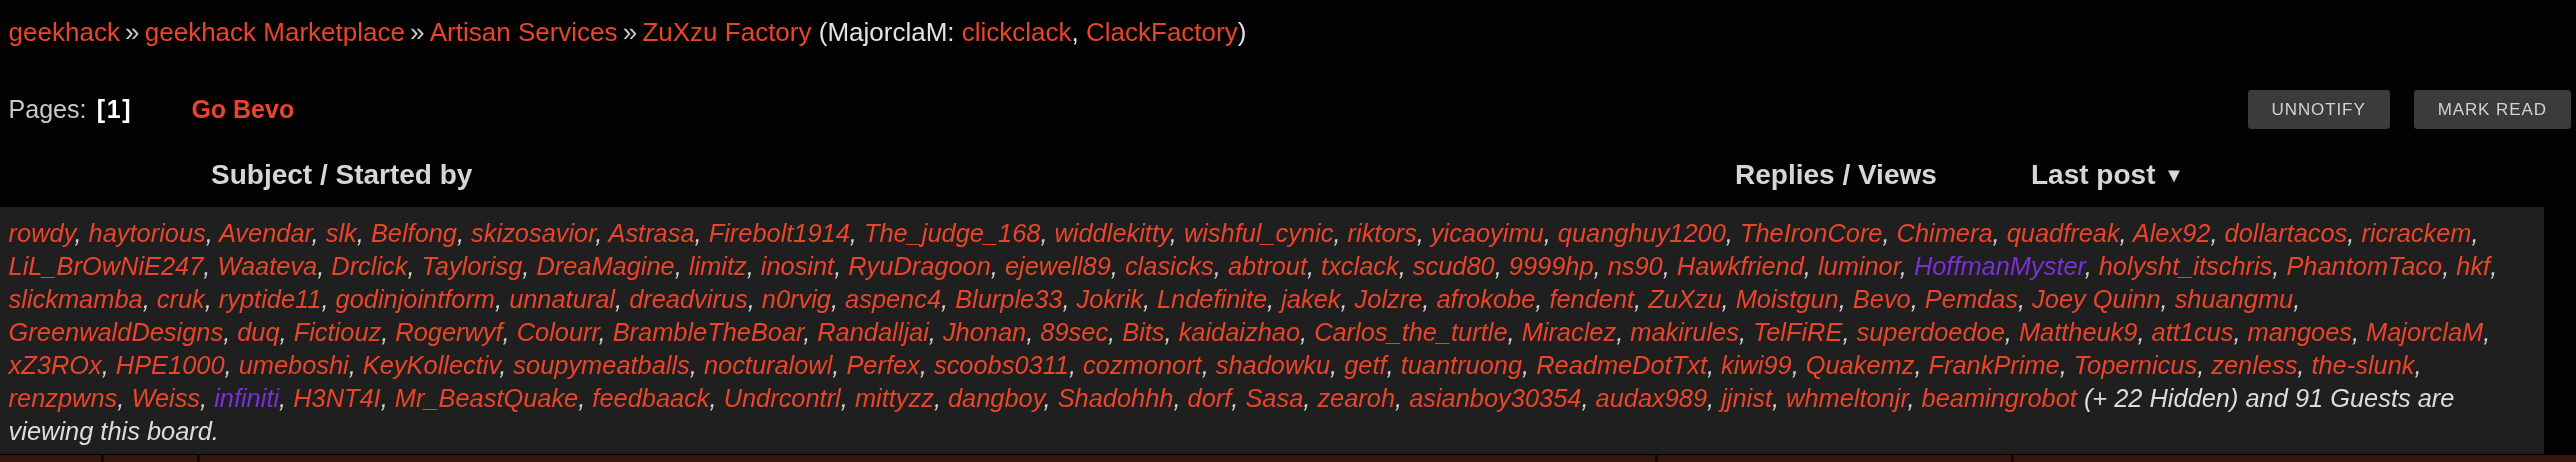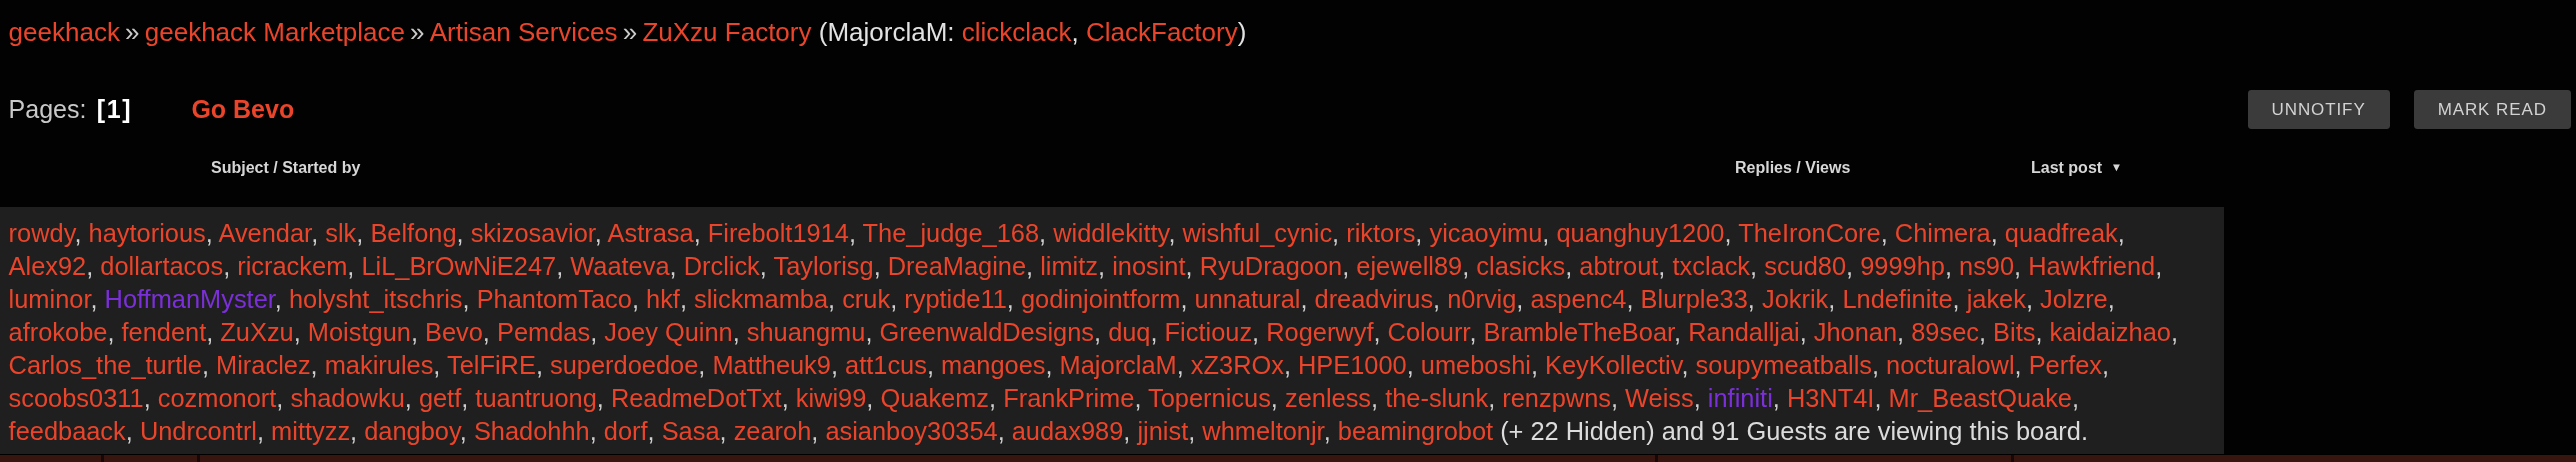--- a/index.html
+++ b/index.html
@@ -45,31 +45,31 @@
     display:flex;gap:24px;
   }
   .btn{
     background:var(--bg-button);color:#d2d2d2;border:none;border-radius:3.4px;
     font-family:inherit;font-size:17px;letter-spacing:0.9px;
     padding:0 24px;height:39px;line-height:39px;cursor:pointer;
   }
 
   .table-header{
     position:absolute;left:0;top:159px;width:100%;height:34px;
-    font-size:16px;font-weight:bold;color:#d6d6d6;
+    font-size:28px;font-weight:bold;color:#d6d6d6;
   }
   .th{position:absolute;white-space:nowrap;color:#d6d6d6;}
   .th-subject{left:211px;}
   .th-replies{left:1724px;margin-left:11px;}
   .th-lastpost{left:2031px;}
   .sort-icon{font-size:0.72em;margin-left:8.6px;vertical-align:1.7px;}
 
   .userlist{
-    position:absolute;left:0;top:207px;width:2224px;height:247px;
-    background:var(--bg-list);overflow:hidden;
+    position:absolute;left:0;top:207px;width:2544px;height:247px;
+    background:var(--bg-list);overflow:hidden;font-style:italic;
   }
   .userlist p{
     margin:0;padding:10.3px 41px 0 8.6px;
     font-size:25.4px;line-height:33px;color:#cfcfcf;
   }
   .user-link{color:var(--link-red);}
   .user-link.purple{color:var(--link-purple);}
   .viewers-summary{color:#dcdcdc;}
 
   .topic-row-partial{

